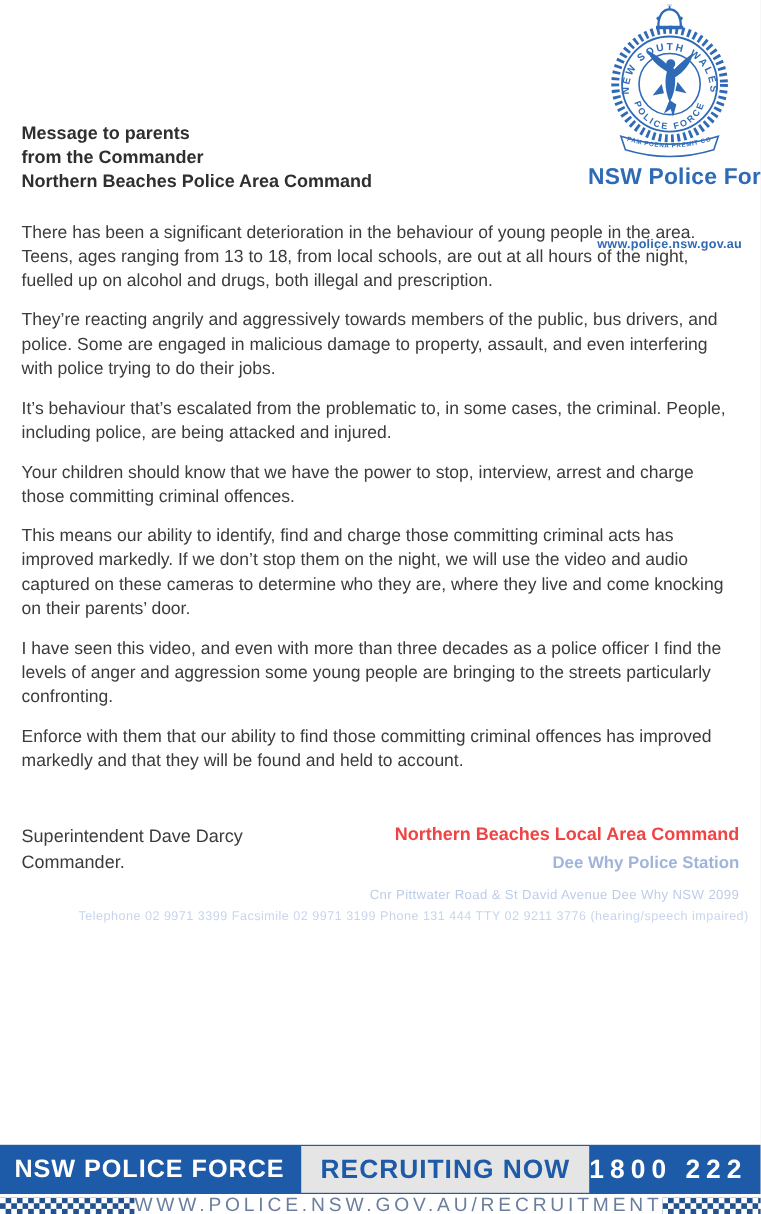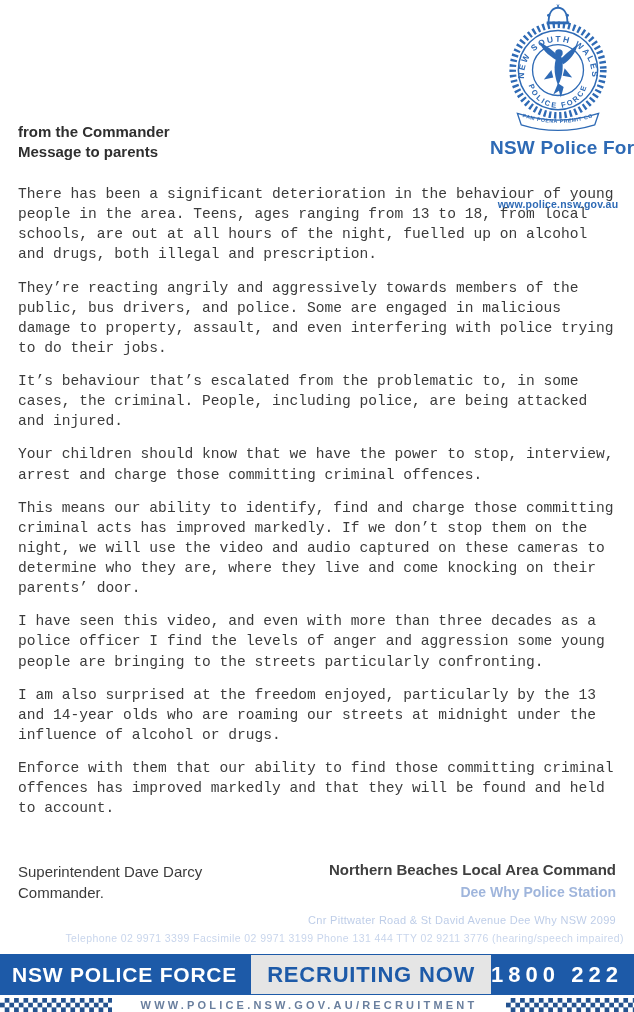--- a/index.html
+++ b/index.html
@@ -28,30 +28,29 @@
   }
   .logo-url{
     font-weight:700;font-size:10.5px;color:#2e6ab5;letter-spacing:0.2px;margin-top:40px;
   }
   
   .letter-body{padding:6px 18px 0 18px;}
   .letter-body p{
     margin:0 0 13px 0;
     font-size:14.6px;line-height:1.38;color:#3b3b3b;
     max-width:600px;
-    font-family:Liberation Mono, monospace;
   }
   
   .sig-row{
     display:flex;justify-content:space-between;align-items:flex-start;
     padding:30px 18px 0 18px;
   }
   .sig-left{font-size:15px;line-height:1.4;color:#3b3b3b;}
   .cmd-right{text-align:right;}
-  .cmd-name{font-weight:700;font-size:15px;color:#404040;}
+  .cmd-name{font-weight:700;font-size:15px;color:#ef4444;}
   .cmd-station{font-weight:700;font-size:14px;color:#8fa9d6;margin-top:6px;opacity:0.85;}
   .cmd-address{font-size:11px;color:#7c9bd1;opacity:0.5;margin-top:14px;letter-spacing:0.3px;}
   .contact-block{padding:6px 10px 0 6px;text-align:right;}
   .contact-line{font-size:10.5px;color:#7c9bd1;opacity:0.42;letter-spacing:0.4px;}
   
   .footer{position:absolute;left:0;bottom:0;width:634px;}
   .banner{
     display:flex;align-items:stretch;height:41px;background:#1d5aa8;
   }
   .seg{display:flex;align-items:center;font-weight:700;}
@@ -71,33 +70,34 @@
     display:flex;align-items:stretch;height:14px;margin-top:3px;background:#ffffff;
   }
   .checker{
     background:repeating-conic-gradient(#24528f 0% 25%, #ffffff 0% 50%);
     background-size:9.4px 9.4px;
   }
   .checker-left{flex:0 0 112px;}
   .checker-right{flex:0 0 128px;}
   .strip-url{
     flex:1;display:flex;align-items:center;justify-content:center;
-    font-weight:700;font-size:11px;color:#6a7f9e;letter-spacing:3.2px;
+    font-weight:400;font-size:16px;color:#6a7f9e;letter-spacing:3.2px;
     white-space:nowrap;
   }
 </style>
 </head>
 <body>
 
 <div class="page">
 
   <div class="header-row">
     <div class="header-titles">
+      <div>Message to parents</div>
       <div>from the Commander</div>
-      <div>Message to parents</div>
+      <div>Northern Beaches Police Area Command</div>
     </div>
 
     <div class="logo-block">
 
       <svg class="crest" width="124" height="134" viewBox="0 0 130 142">
         <g stroke="#2e6ab5" fill="none" stroke-width="2">
 
           <path d="M53 20 h24" stroke-width="3"></path>
           <path d="M55 20 C55 8 60 4 65 4 C70 4 75 8 75 20"></path>
           <path d="M65 4 v-3 M63 -0.5 h4" stroke-width="1.6"></path>
@@ -141,21 +141,20 @@
     </div>
   </div>
 
   <div class="letter-body">
     <p>There has been a significant deterioration in the behaviour of young people in the area. Teens, ages ranging from 13 to 18, from local schools, are out at all hours of the night, fuelled up on alcohol and drugs, both illegal and prescription.</p>
     <p>They’re reacting angrily and aggressively towards members of the public, bus drivers, and police. Some are engaged in malicious damage to property, assault, and even interfering with police trying to do their jobs.</p>
     <p>It’s behaviour that’s escalated from the problematic to, in some cases, the criminal. People, including police, are being attacked and injured.</p>
     <p>Your children should know that we have the power to stop, interview, arrest and charge those committing criminal offences.</p>
     <p>This means our ability to identify, find and charge those committing criminal acts has improved markedly. If we don’t stop them on the night, we will use the video and audio captured on these cameras to determine who they are, where they live and come knocking on their parents’ door.</p>
     <p>I have seen this video, and even with more than three decades as a police officer I find the levels of anger and aggression some young people are bringing to the streets particularly confronting.</p>
-    <p>I am also surprised at the freedom enjoyed, particularly by the 13 and 14-year olds who are roaming our streets at midnight under the influence of alcohol or drugs.</p>
     <p>Enforce with them that our ability to find those committing criminal offences has improved markedly and that they will be found and held to account.</p>
   </div>
 
   <div class="sig-row">
     <div class="sig-left">
       <div>Superintendent Dave Darcy</div>
       <div>Commander.</div>
     </div>
     <div class="cmd-right">
       <div class="cmd-name">Northern Beaches Local Area Command</div>

